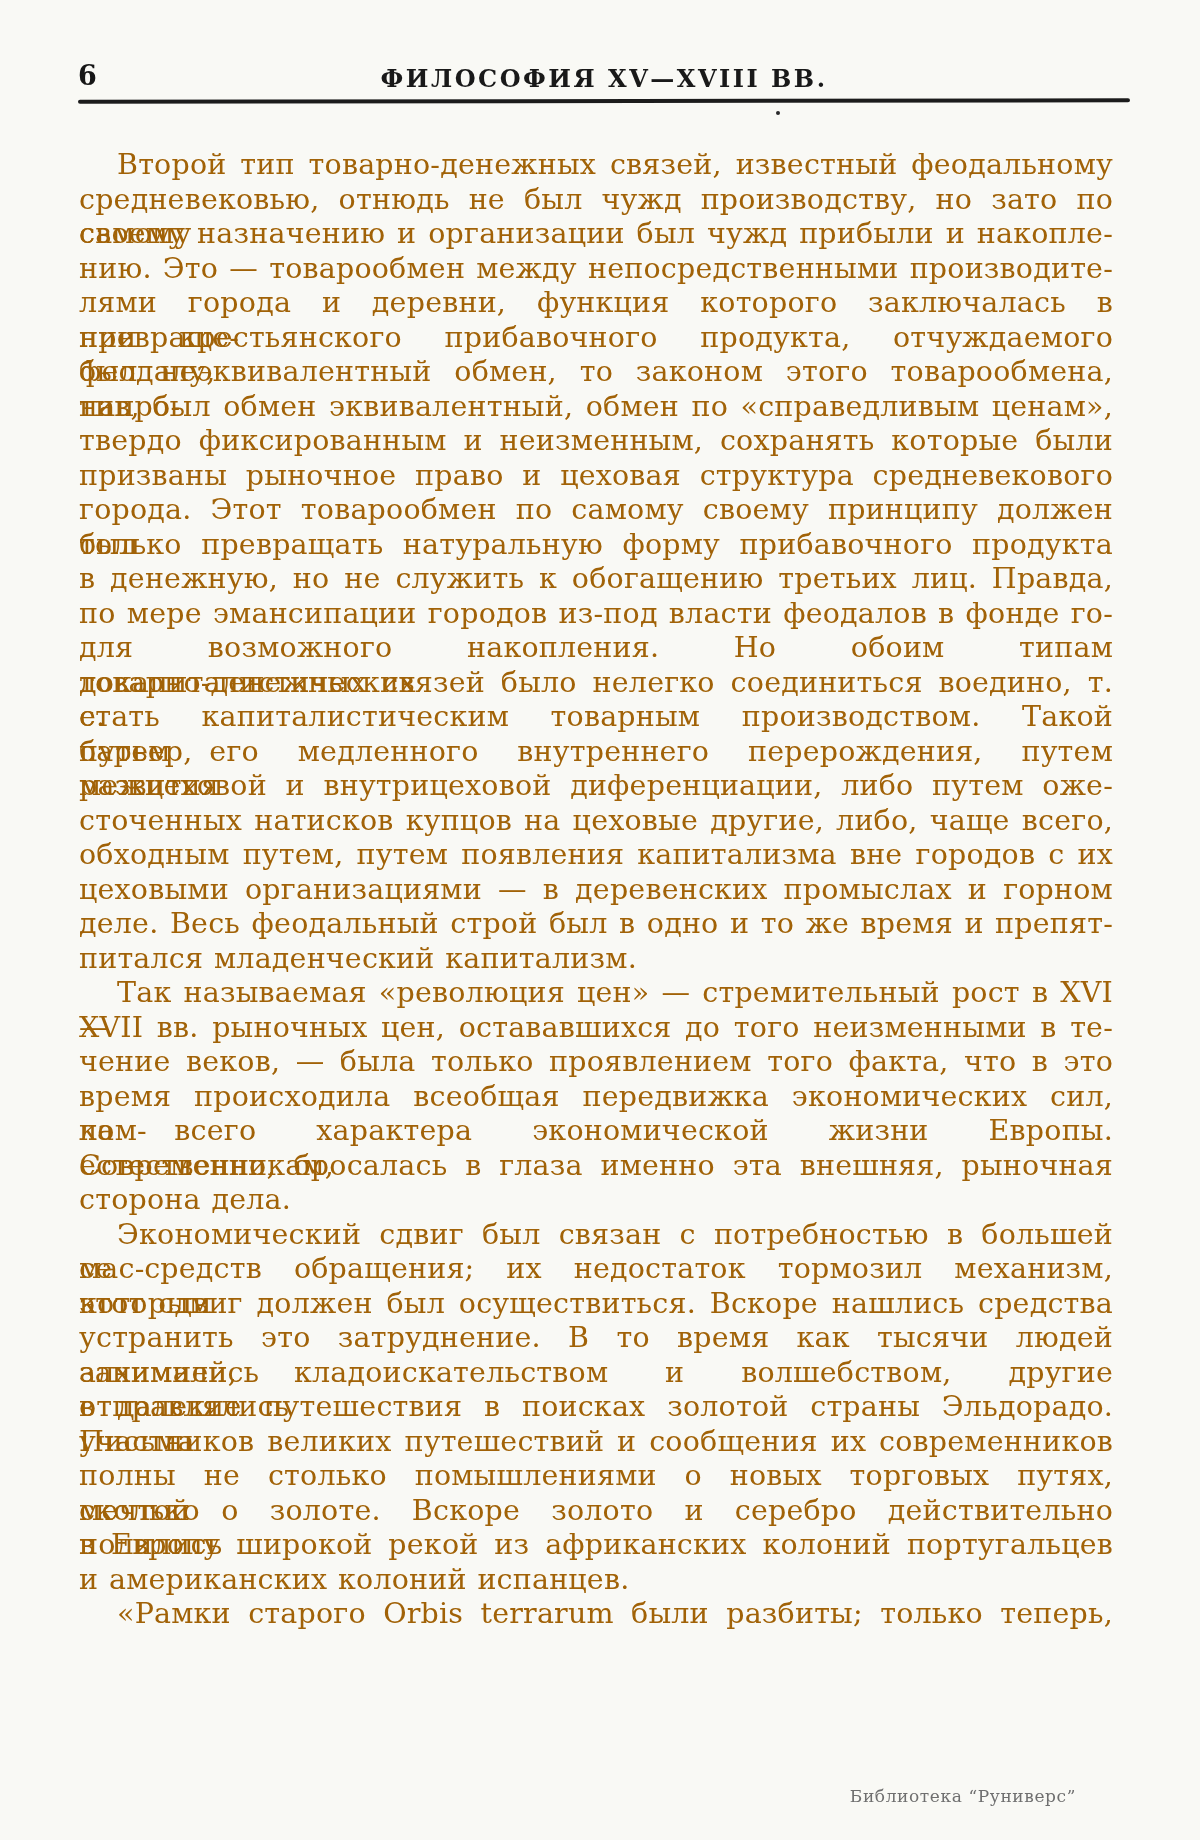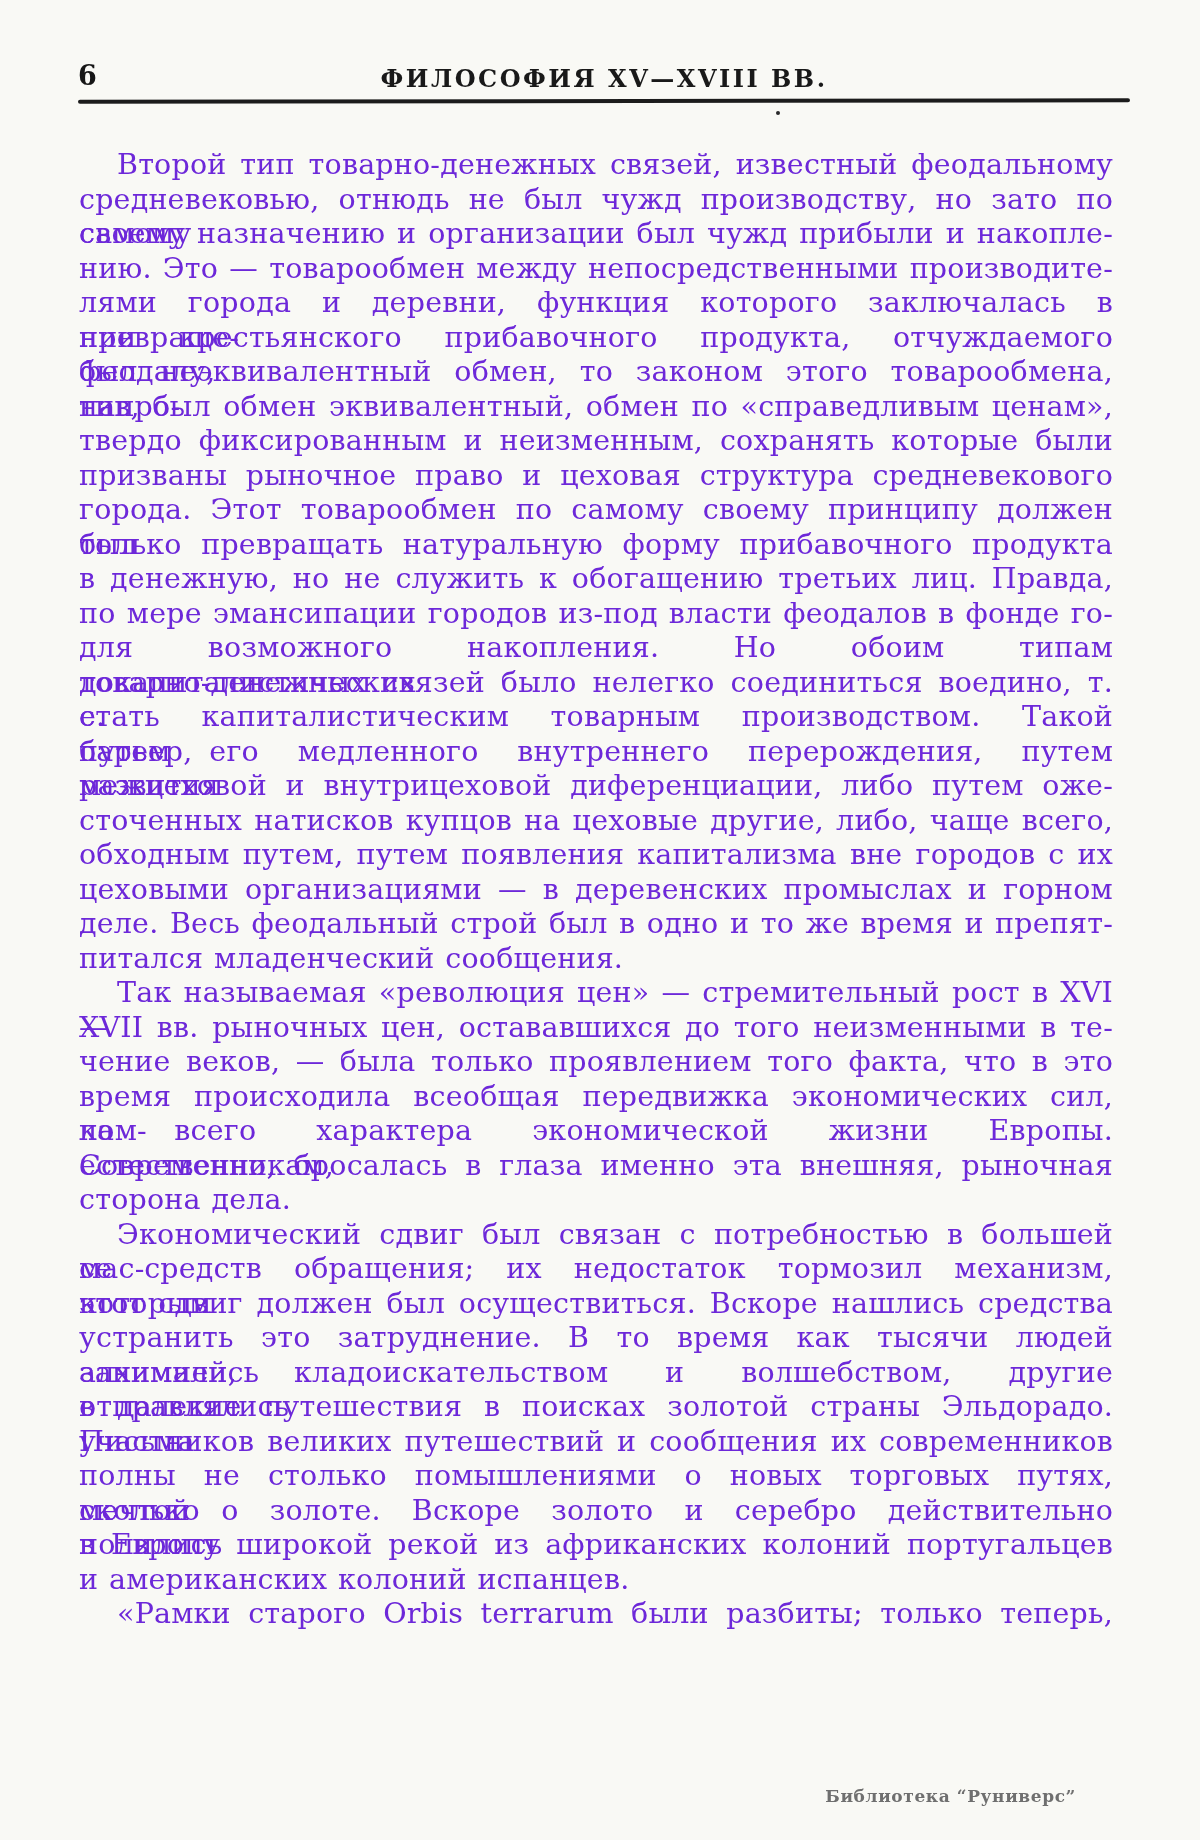--- a/index.html
+++ b/index.html
@@ -36,28 +36,28 @@
   }
 
   .body-text {
     position: absolute; left: 79px; top: 148px; width: 1034px;
   }
   .line {
     height: 34.5px; line-height: 34.5px;
     font-size: 28.5px; letter-spacing: 0.2px; word-spacing: 1.5px;
     white-space: normal; overflow: visible;
     text-align: justify; text-align-last: justify;
-    color: #6d28d9;
+    color: #a16207;
   }
   .line.indent { text-indent: 38px; }
   .line.ragged { text-align: left; text-align-last: left; }
 
   .footer-credit {
     position: absolute; right: 124px; top: 1786px;
-    font-size: 17px; font-weight: bold; color: #6f6f6f;
+    font-size: 17px; font-weight: normal; color: #6f6f6f;
     letter-spacing: 0.6px;
   }
 </style>
 </head>
 <body>
 
 <div class="page">
 
   <div class="page-number">6</div>
 
@@ -85,21 +85,21 @@
       <div class="line">по мере эмансипации городов из-под власти феодалов в фонде го-</div>
       <div class="line">для возможного накопления. Но обоим типам докапиталистических</div>
       <div class="line">товарно-денежных связей было нелегко соединиться воедино, т. е.</div>
       <div class="line">стать капиталистическим товарным производством. Такой барьер,</div>
       <div class="line">путем его медленного внутреннего перерождения, путем развития</div>
       <div class="line">межцеховой и внутрицеховой диференциации, либо путем оже-</div>
       <div class="line">сточенных натисков купцов на цеховые другие, либо, чаще всего,</div>
       <div class="line">обходным путем, путем появления капитализма вне городов с их</div>
       <div class="line">цеховыми организациями — в деревенских промыслах и горном</div>
       <div class="line">деле. Весь феодальный строй был в одно и то же время и препят-</div>
-      <div class="line ragged">питался младенческий сообщения.</div>
+      <div class="line ragged">питался младенческий капитализм.</div>
       <div class="line indent">Так называемая «революция цен» — стремительный рост в XVI—</div>
       <div class="line">XVII вв. рыночных цен, остававшихся до того неизменными в те-</div>
       <div class="line">чение веков, — была только проявлением того факта, что в это</div>
       <div class="line">время происходила всеобщая передвижка экономических сил, лом-</div>
       <div class="line">ка всего характера экономической жизни Европы. Современникам,</div>
       <div class="line">естественно, бросалась в глаза именно эта внешняя, рыночная</div>
       <div class="line ragged">сторона дела.</div>
       <div class="line indent">Экономический сдвиг был связан с потребностью в большей мас-</div>
       <div class="line">се средств обращения; их недостаток тормозил механизм, которым</div>
       <div class="line">этот сдвиг должен был осуществиться. Вскоре нашлись средства</div>

